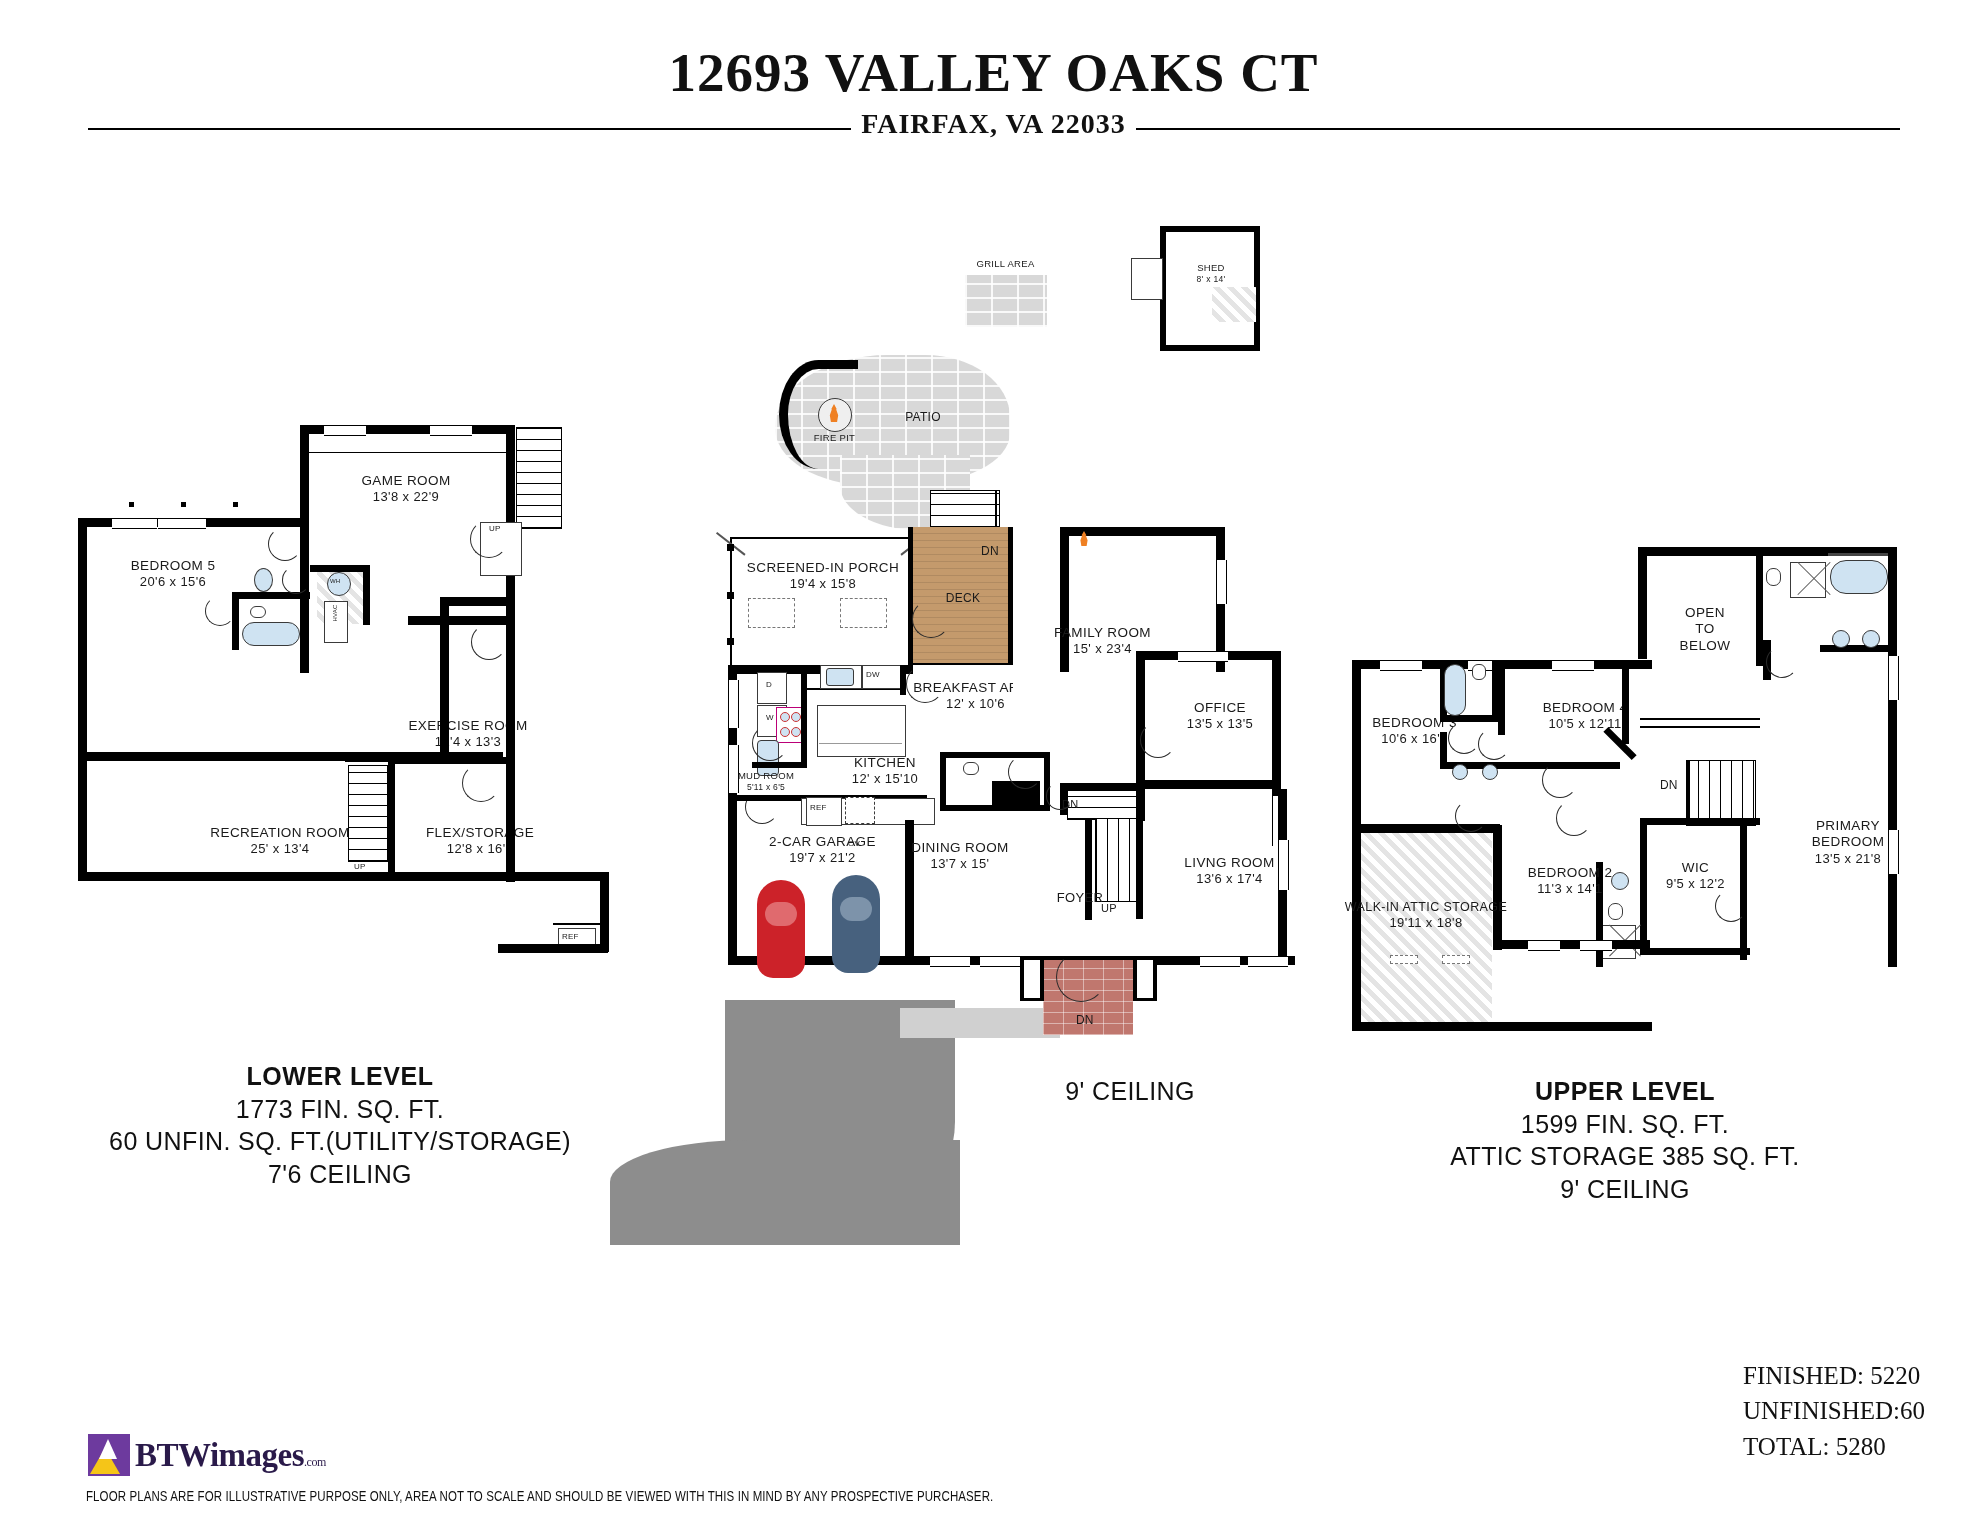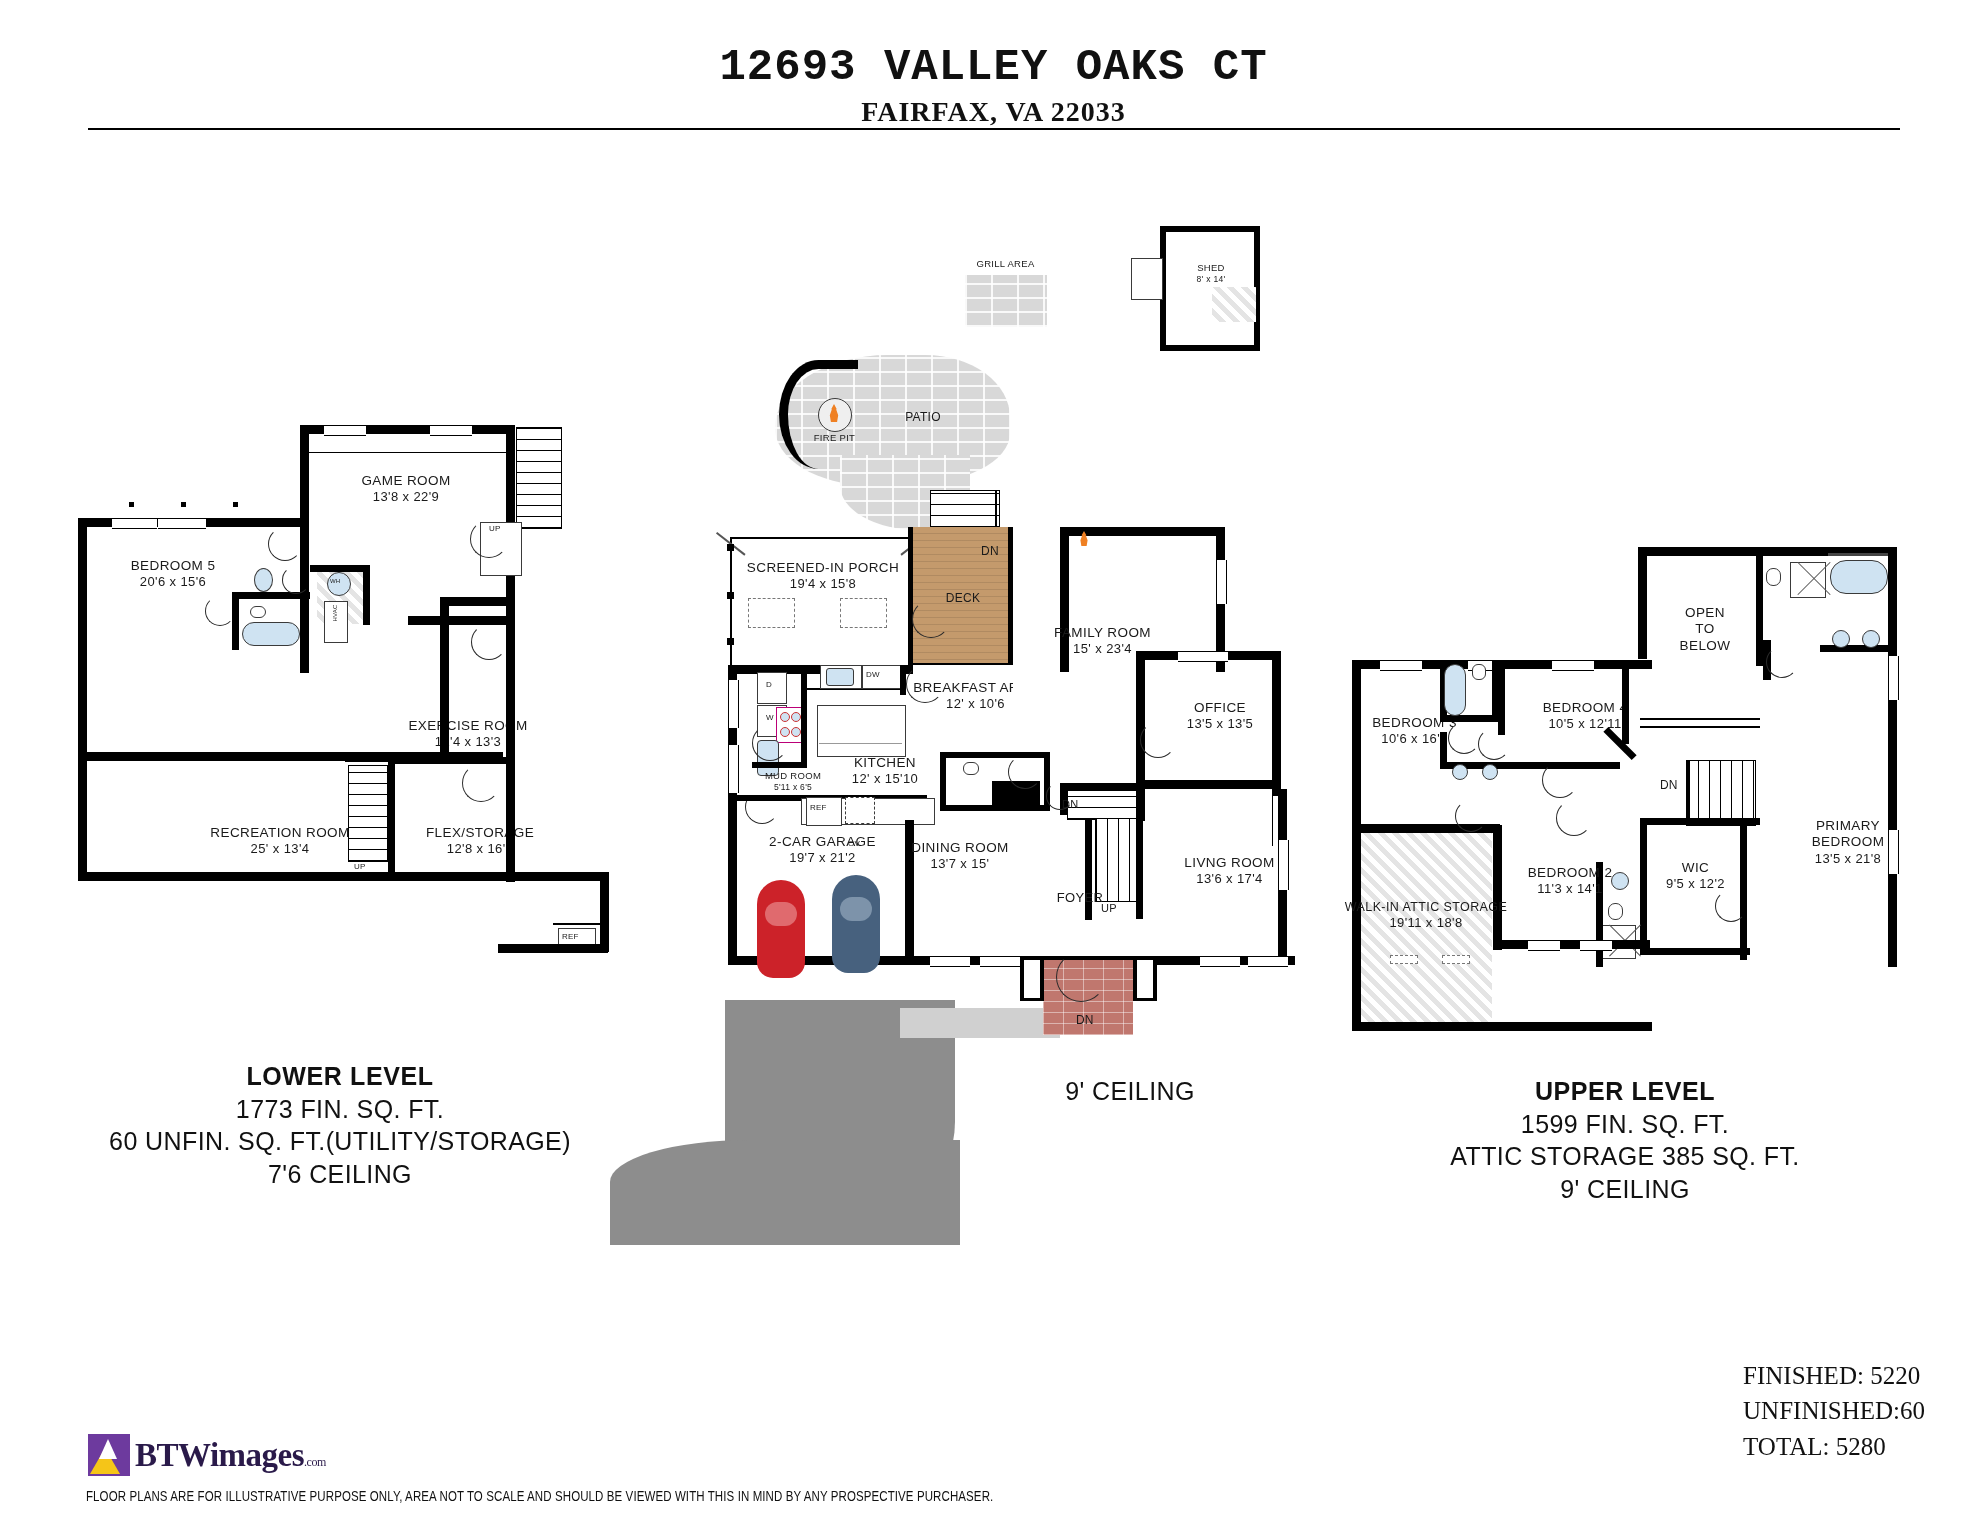--- a/index.html
+++ b/index.html
@@ -1,21 +1,21 @@
 <!DOCTYPE html>
 <html><head>
 <meta charset="utf-8">
 <style>
   html,body{margin:0;padding:0;background:#fff;}
   body{width:1987px;height:1536px;position:relative;overflow:hidden;
        font-family:"Liberation Sans",sans-serif;color:#111;}
 
   
   #header{position:absolute;top:44px;left:0;width:1987px;text-align:center;}
-  #title{font-family:Liberation Mono, monospace;font-size:44px;font-weight:700;
+  #title{font-family:Liberation Serif, serif;font-size:55px;font-weight:700;
          letter-spacing:1px;line-height:1.05;}
   #subtitle{font-family:"Liberation Serif",serif;font-size:28px;font-weight:700;
             letter-spacing:1px;margin-top:6px;position:relative;z-index:2;background:#fff;
             display:inline-block;padding:0 10px;}
   #rule{position:absolute;top:128px;left:88px;width:1812px;height:2px;background:#000;z-index:1;}
 
   
   .plan{position:absolute;}
   .w{position:absolute;background:#000;}          
   .tw{position:absolute;background:#000;}         
@@ -264,21 +264,21 @@
   <span class="xs" style="left:866px;top:670px;">DW</span>
   <div class="box" style="left:817px;top:705px;width:87px;height:50px;"></div>
   <div class="tw" style="left:819px;top:743px;width:83px;height:1px;background:#999;"></div>
   <span class="rm" style="left:815px;top:755px;width:140px;">
     <span>KITCHEN</span><br>
     <span class="d">12' x 15'10</span>
   </span>
 
   <div class="w" style="left:801px;top:672px;width:6px;height:95px;"></div>
   <div class="w" style="left:752px;top:762px;width:55px;height:6px;"></div>
-  <span class="tiny" style="left:748px;top:770px;width:90px;">
+  <span class="tiny" style="left:721px;top:770px;width:90px;">
     <span>MUD ROOM</span><br>
     <span style="font-size:8.5px;">5'11 x 6'5</span>
   </span>
   <div class="door" style="left:752px;top:725px;width:34px;height:34px;"></div>
   <div class="door" style="left:745px;top:790px;width:32px;height:32px;"></div>
 
   <div class="w" style="left:737px;top:795px;width:190px;height:6px;"></div>
   <div class="tw" style="left:801px;top:797px;width:2px;height:28px;"></div>
   <div class="box" style="left:801px;top:798px;width:132px;height:25px;"></div>
   <div class="box" style="left:806px;top:797px;width:34px;height:27px;"></div>

